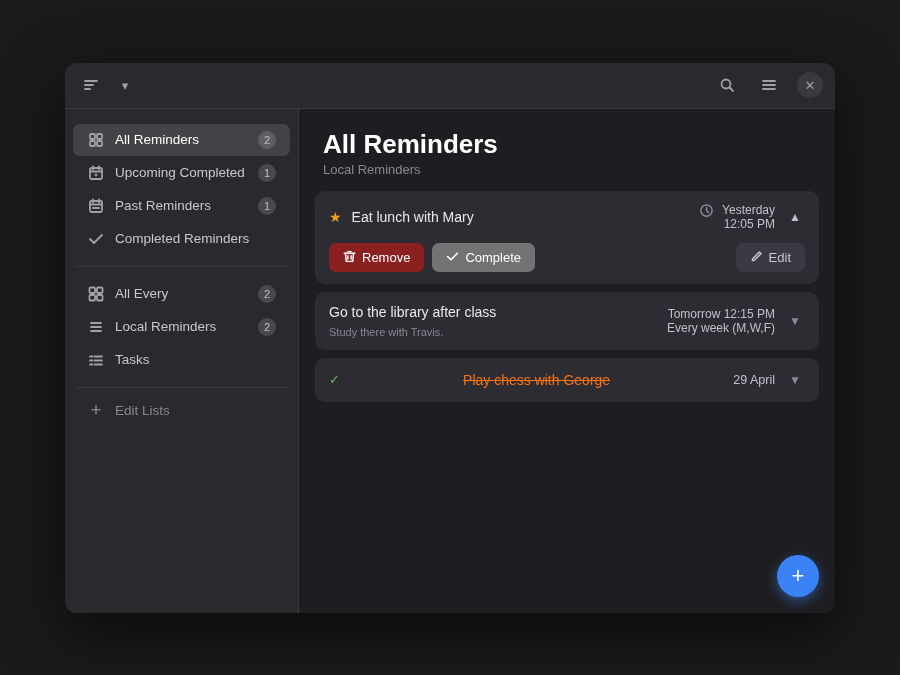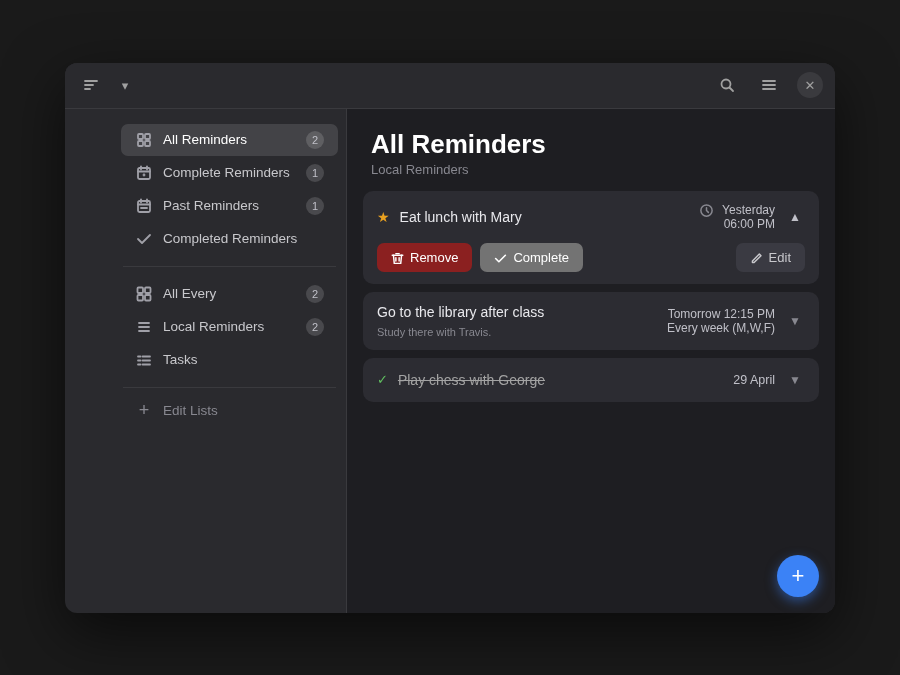--- a/index.html
+++ b/index.html
@@ -72,21 +72,20 @@
       border-radius: 50%;
       display: flex;
       align-items: center;
       justify-content: center;
     }
 
     .main-content {
       display: flex;
       flex: 1;
       overflow: hidden;
-      margin-left: 48px;
     }
 
     
     .sidebar {
       width: 234px;
       background: #2a2a2e;
       padding: 10px 0;
       display: flex;
       flex-direction: column;
       border-right: 1px solid rgba(255,255,255,0.08);
@@ -215,21 +214,22 @@
 
     .reminder-text {
       flex: 1;
       font-size: 14px;
       color: #e8e8ec;
       font-weight: 500;
     }
 
     .reminder-text.strikethrough {
       text-decoration: line-through;
-      color: #a3a3a3;
+      color: #f97316;
+      text-align: center;
     }
 
     .reminder-check {
       color: #888890;
       font-size: 13px;
       flex-shrink: 0;
     }
     .reminder-check.checked { color: #60c060; }
 
     .reminder-meta {
@@ -283,21 +283,21 @@
     }
 
     .action-btn {
       border: none;
       border-radius: 7px;
       padding: 7px 14px;
       font-size: 13px;
       font-weight: 500;
       cursor: pointer;
       display: flex;
-      align-items: flex-end;
+      align-items: flex-start;
       gap: 6px;
     }
 
     .btn-remove {
       background: #8b2020;
       color: #ffffff;
     }
 
     .btn-complete {
       background: #737373;
@@ -415,21 +415,21 @@
         <div class="sidebar-item">
           <span class="sidebar-item-icon">
             <svg class="svg-icon" viewBox="0 0 16 16">
                 <rect x="2" y="3" width="12" height="11" rx="1.5"></rect>
                 <line x1="5" y1="1.5" x2="5" y2="4.5"></line>
                 <line x1="11" y1="1.5" x2="11" y2="4.5"></line>
                 <line x1="2" y1="6.5" x2="14" y2="6.5"></line>
                 <circle cx="8" cy="10" r="0.5" fill="currentColor"></circle>
               </svg>
           </span>
-          <span class="sidebar-item-label">Complete Reminders</span>
+          <span class="sidebar-item-label">Upcoming Completed</span>
           <span class="sidebar-badge">1</span>
         </div>
 
         <div class="sidebar-item">
           <span class="sidebar-item-icon">
             <svg class="svg-icon" viewBox="0 0 16 16">
                 <rect x="2" y="3" width="12" height="11" rx="1.5"></rect>
                 <line x1="5" y1="1.5" x2="5" y2="4.5"></line>
                 <line x1="11" y1="1.5" x2="11" y2="4.5"></line>
                 <line x1="2" y1="6.5" x2="14" y2="6.5"></line>
@@ -518,21 +518,21 @@
             <span class="reminder-text">Eat lunch with Mary</span>
             <div class="reminder-meta">
               <span class="reminder-clock-icon">
                 <svg style="width:15px;height:15px;fill:none;stroke:#888890;stroke-width:1.6;stroke-linecap:round;" viewBox="0 0 16 16">
                   <circle cx="8" cy="8" r="6"></circle>
                   <polyline points="8,5 8,8 10,10"></polyline>
                 </svg>
               </span>
               <div class="reminder-date">
                 <div class="reminder-date-line1">Yesterday</div>
-                <div class="reminder-date-line2">06:00 PM</div>
+                <div class="reminder-date-line2">12:05 PM</div>
               </div>
             </div>
             <span class="reminder-chevron up">▲</span>
           </div>
           <div class="reminder-actions-row">
             <button class="action-btn btn-remove">
               <svg style="width:13px;height:13px;fill:none;stroke:currentColor;stroke-width:1.8;stroke-linecap:round;" viewBox="0 0 16 16">
                 <polyline points="3,4 4,14 12,14 13,4"></polyline>
                 <line x1="1.5" y1="4" x2="14.5" y2="4"></line>
                 <line x1="6" y1="7" x2="6" y2="11"></line>

